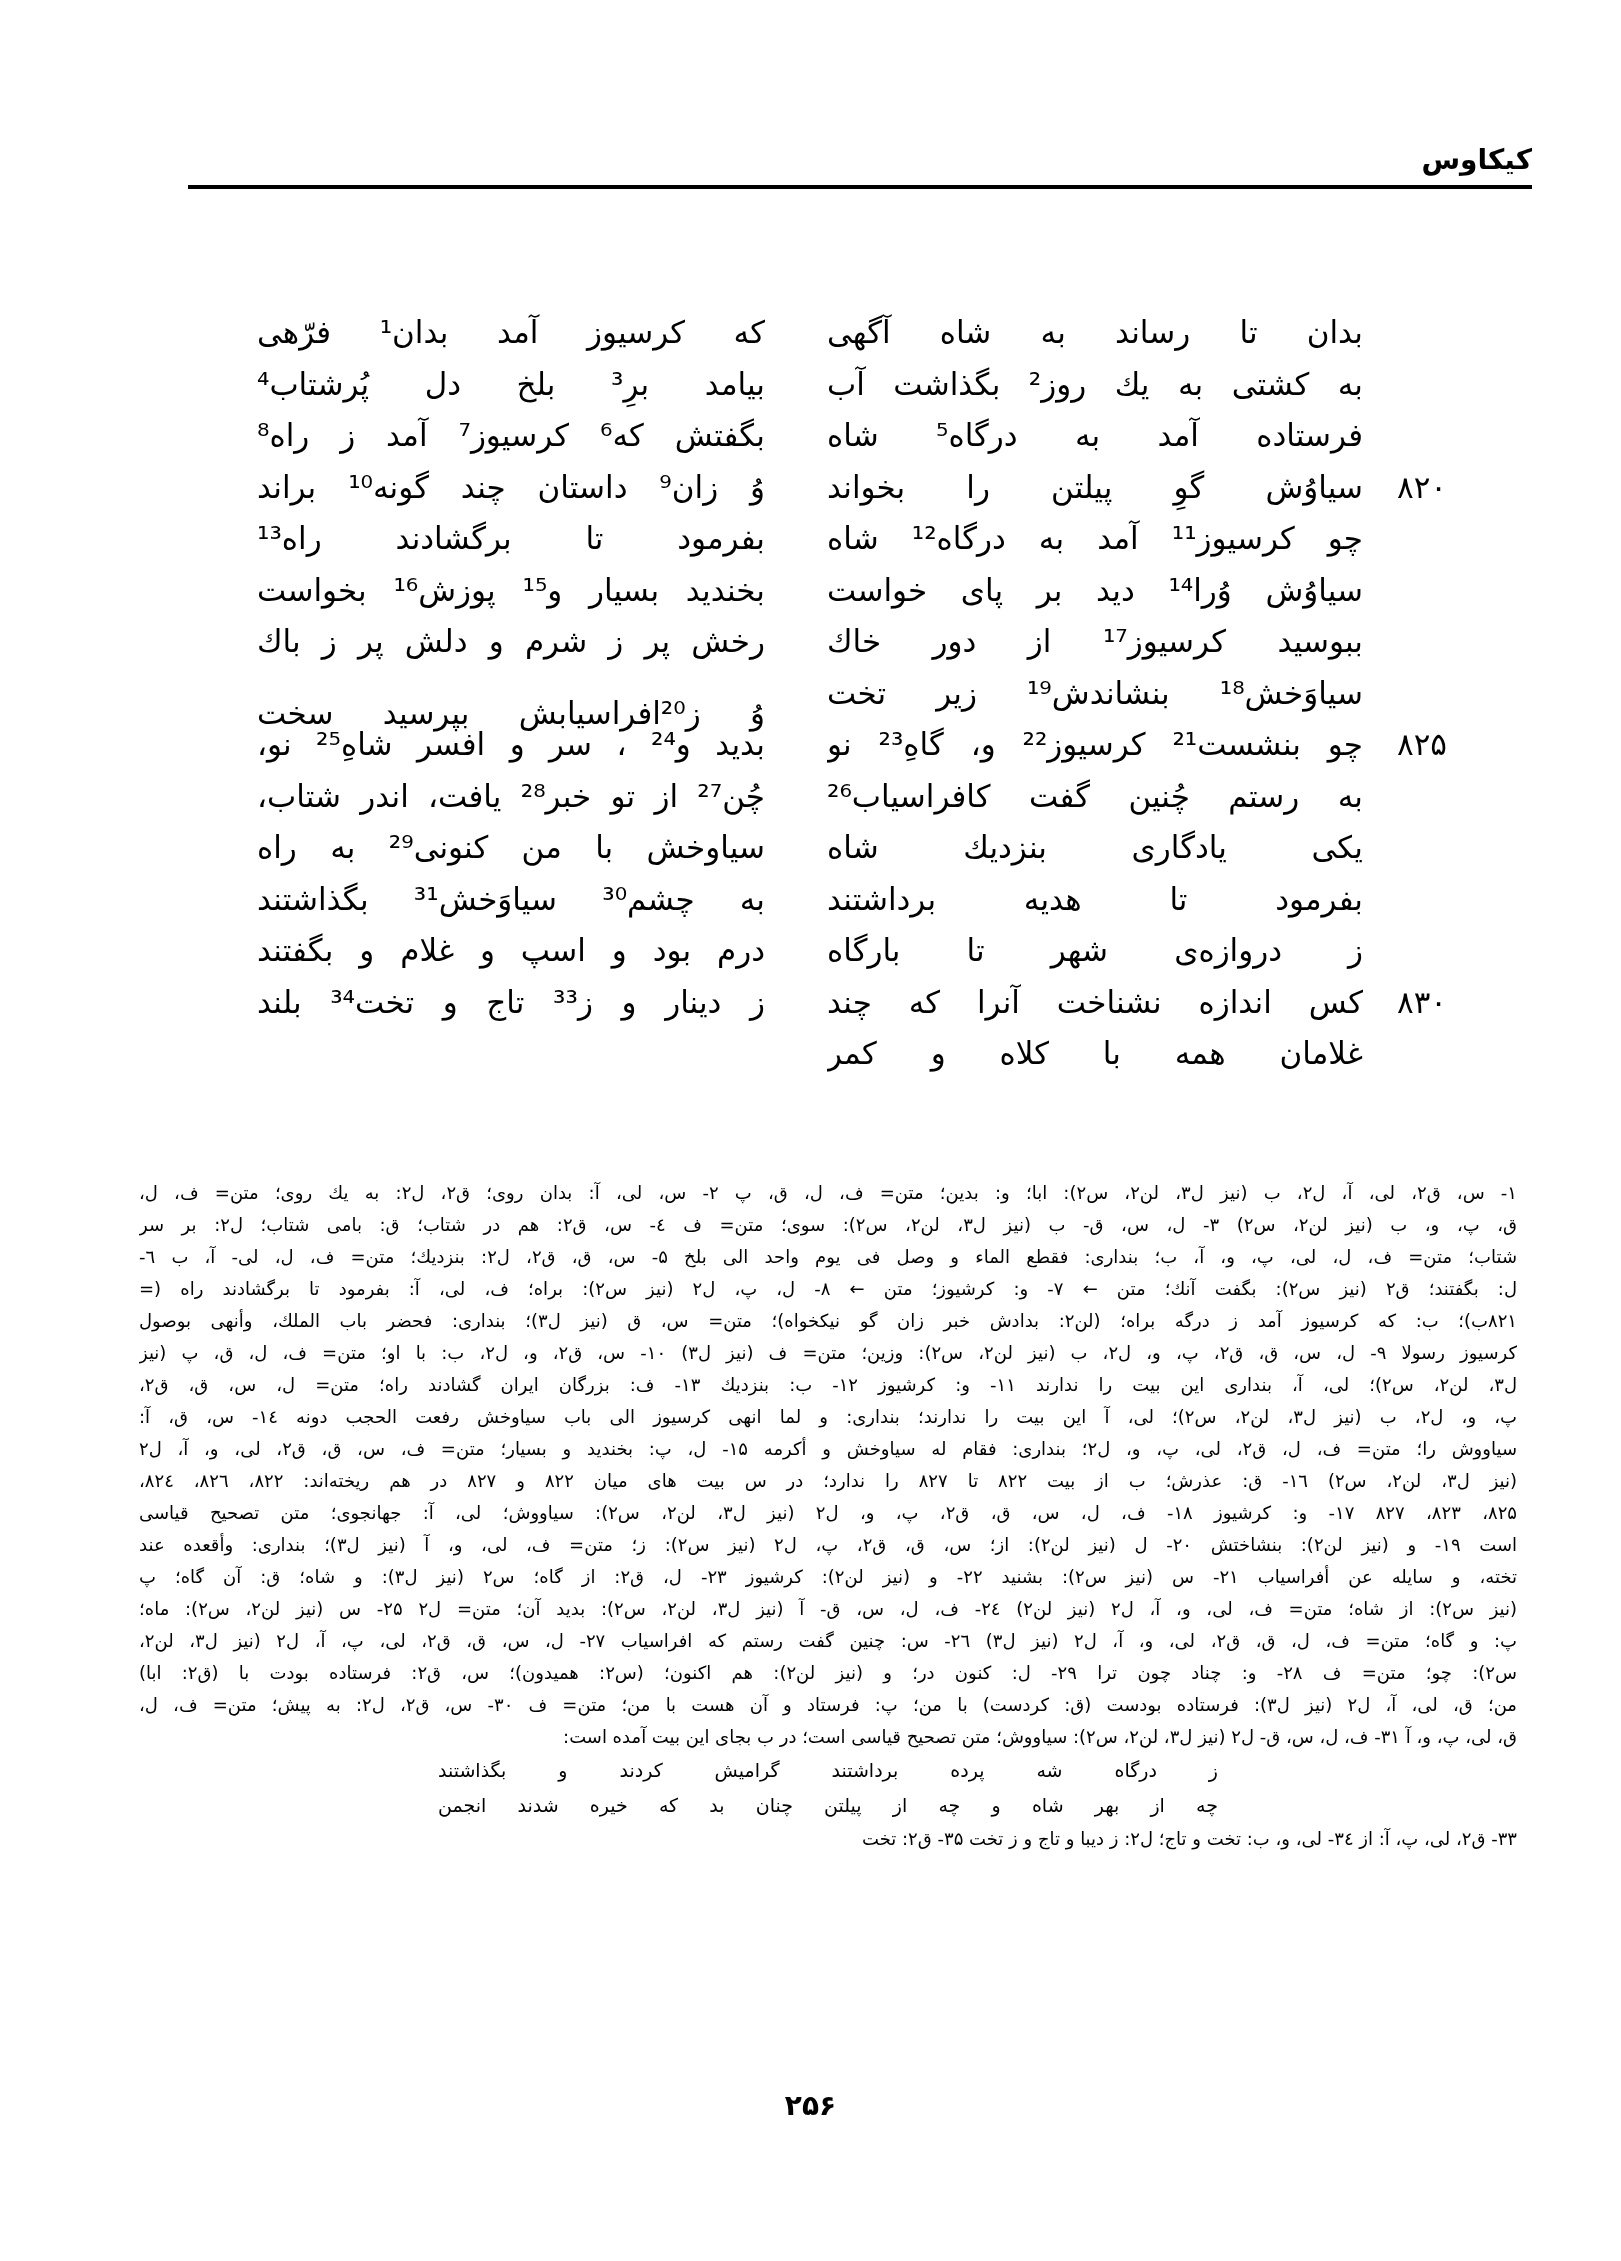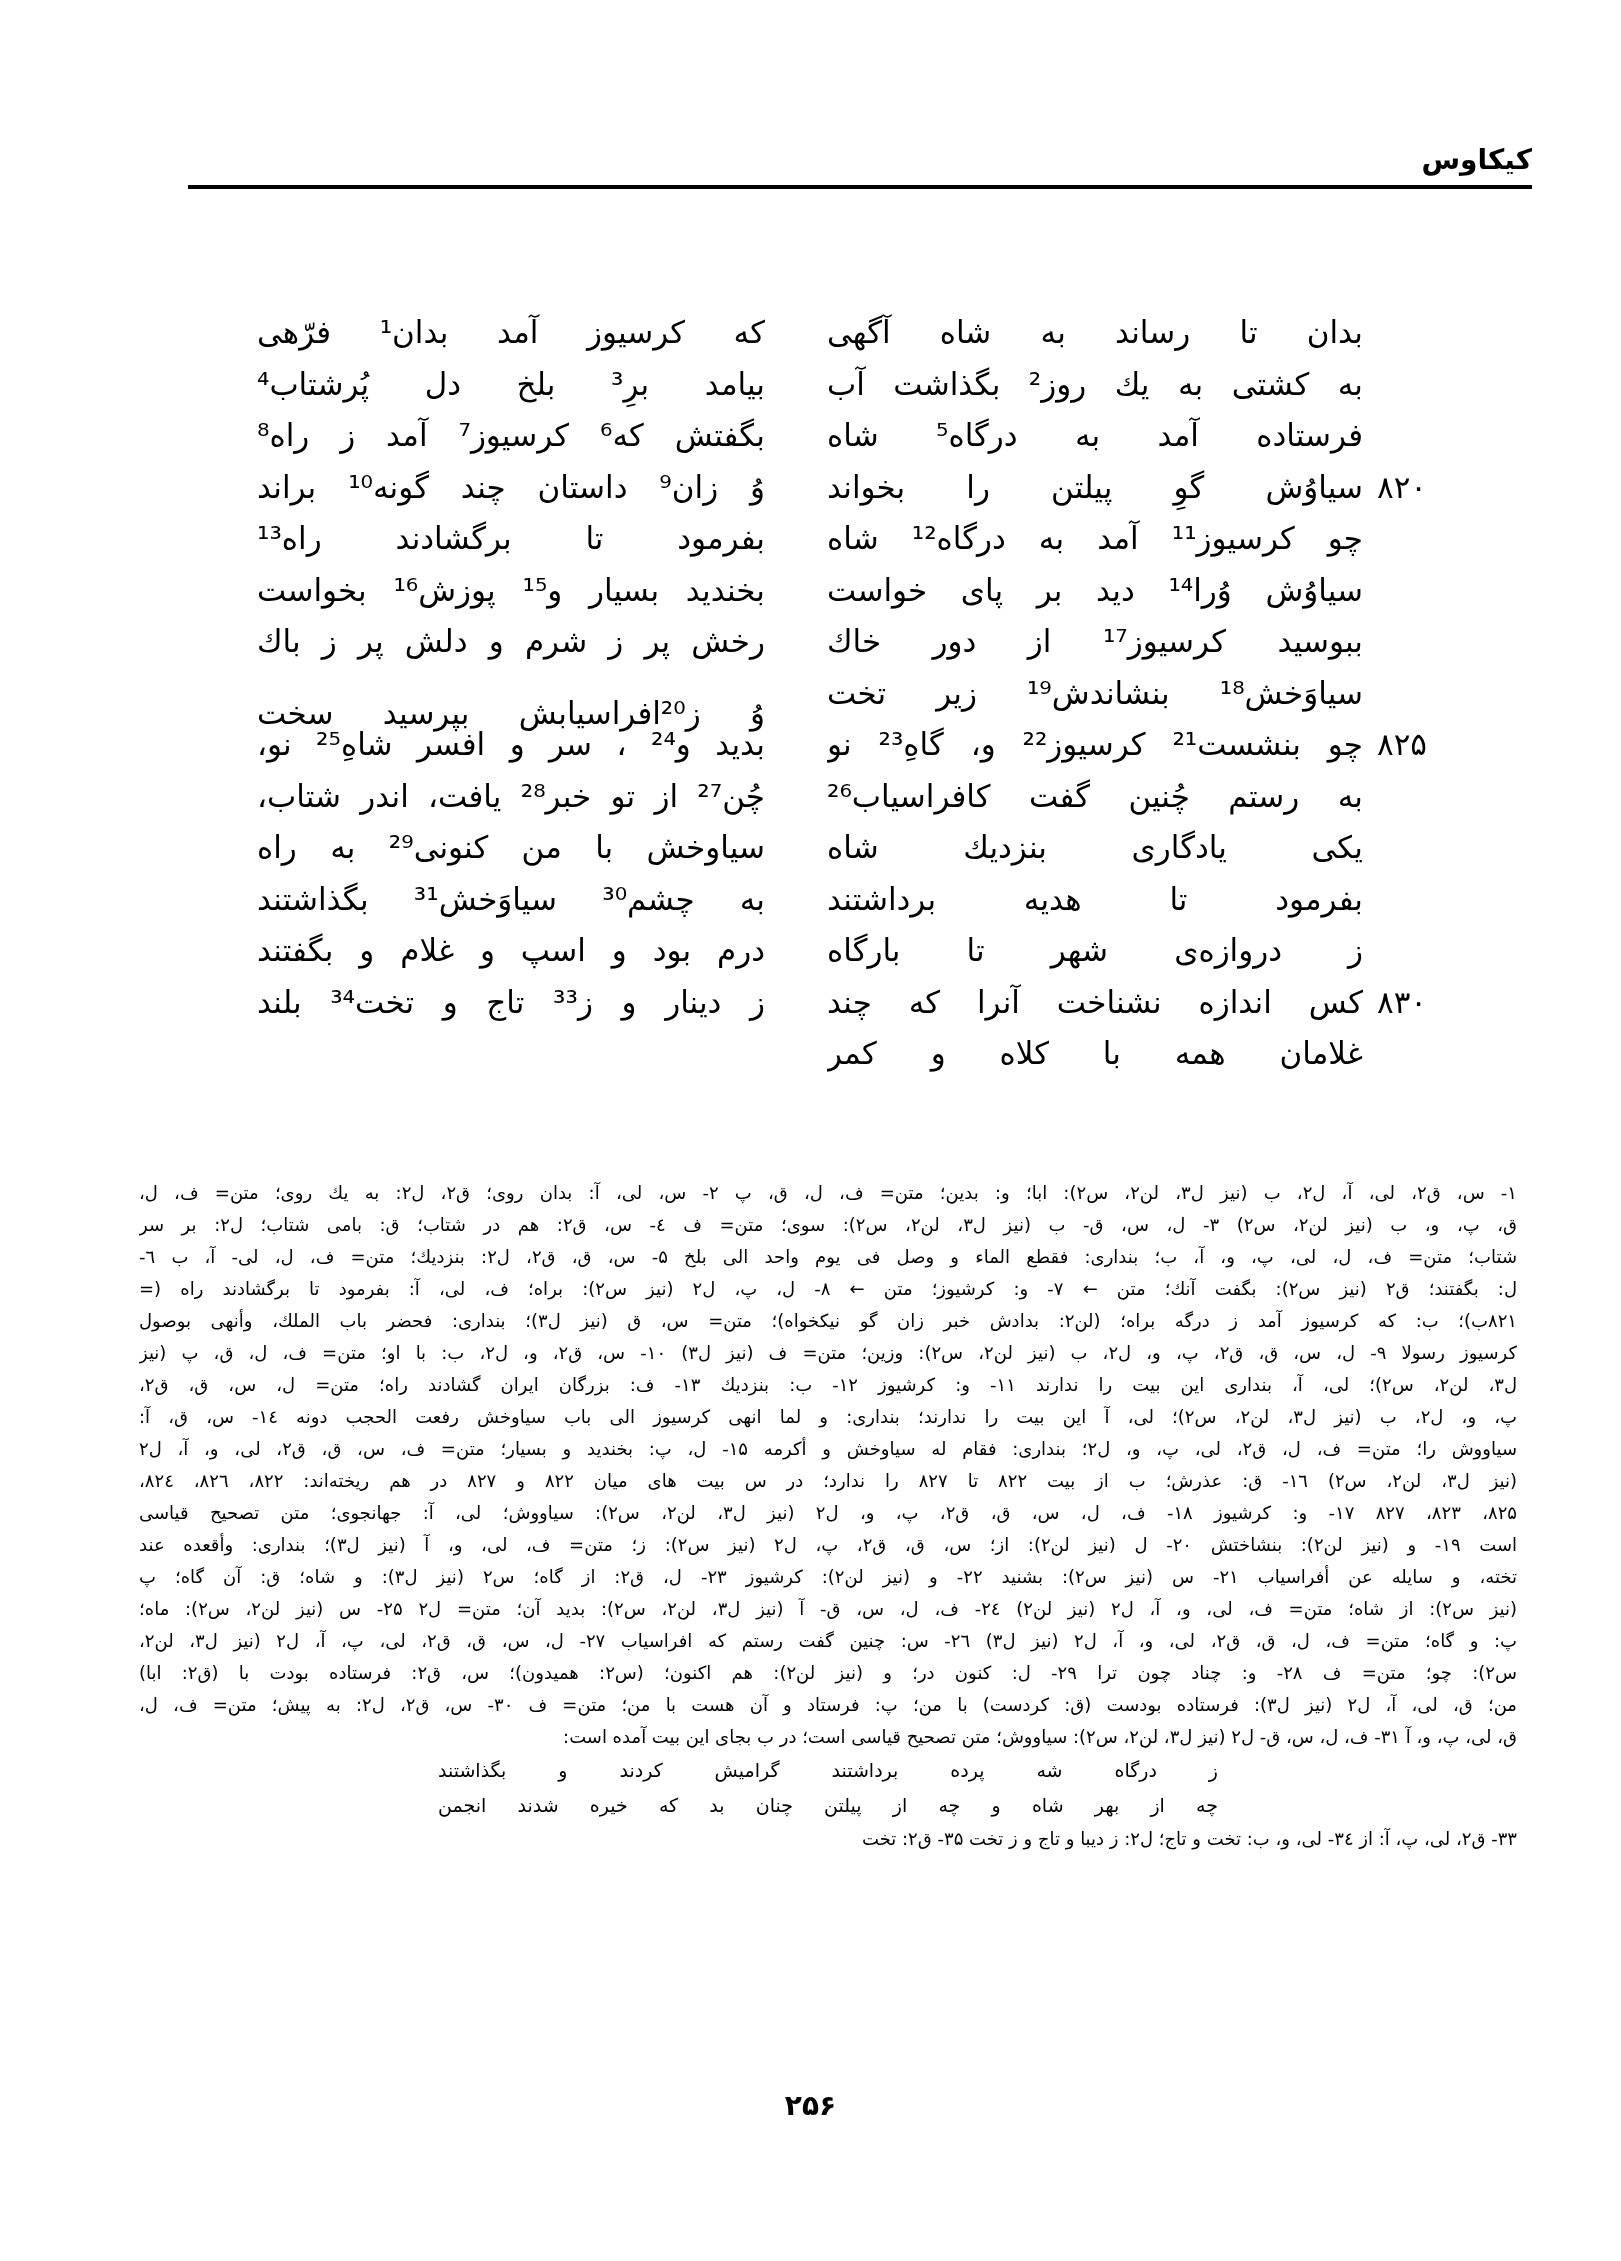--- a/index.html
+++ b/index.html
@@ -6,21 +6,21 @@
   body { width:1621px; height:2261px; position:relative; overflow:hidden; color:#000; font-family:"DejaVu Serif", serif; }
   .page-header { position:absolute; left:188px; top:132px; width:1344px; height:56px; direction:rtl; }
   .running-title { position:absolute; right:0; top:0; font-size:28px; font-weight:bold; line-height:56px; font-family:"DejaVu Sans", sans-serif; }
   .header-rule { position:absolute; left:188px; top:185px; width:1344px; height:3.5px; background:#000; }
 
   .poem { position:absolute; top:306px; left:0; width:1621px; height:808px; direction:rtl; }
   .verse-row { position:absolute; height:52px; line-height:52px; font-size:31px; font-family:"DejaVu Sans", sans-serif; }
   .col-right { right:258px; width:536px; }
   .col-left { right:856px; width:508px; }
   .hemistich { display:block; text-align:justify; text-align-last:justify; white-space:nowrap; overflow:hidden; }
-  .verse-num { position:absolute; right:174px; width:70px; text-align:left; font-size:31px; line-height:52px; font-family:"DejaVu Sans", sans-serif; }
+  .verse-num { position:absolute; right:174px; width:70px; text-align:right; font-size:31px; line-height:52px; font-family:"DejaVu Sans", sans-serif; }
 
   .footnotes { position:absolute; left:139px; top:1177px; width:1378px; direction:rtl; font-family:"DejaVu Sans", sans-serif; font-size:18px; }
   .fn-line { display:block; height:32px; line-height:32px; white-space:nowrap; overflow:hidden; text-align:justify; text-align-last:justify; }
   .fn-line.short { text-align-last:right; }
   .fn-verse { display:block; height:35px; line-height:35px; white-space:nowrap; padding-right:299px; padding-left:299px; text-align:justify; text-align-last:justify; font-size:19px; }
   .page-number { position:absolute; left:0; width:1621px; top:2089px; text-align:center; font-size:28px; font-weight:bold; font-family:"DejaVu Sans", sans-serif; }
 </style>
 </head>
 <body>
 

